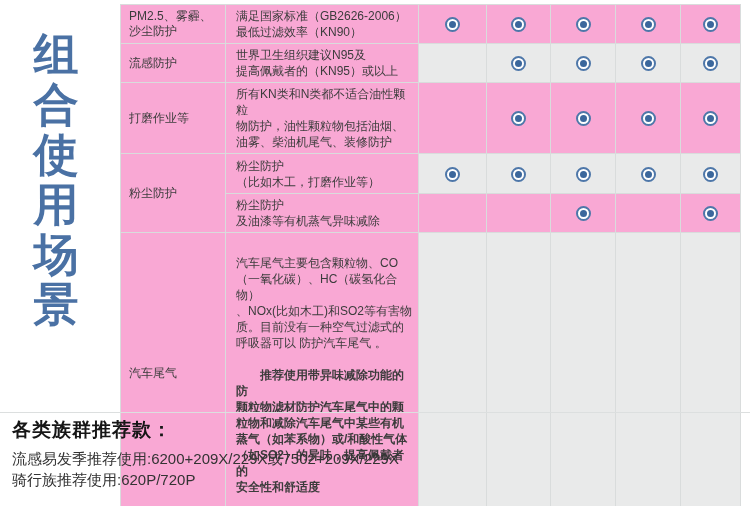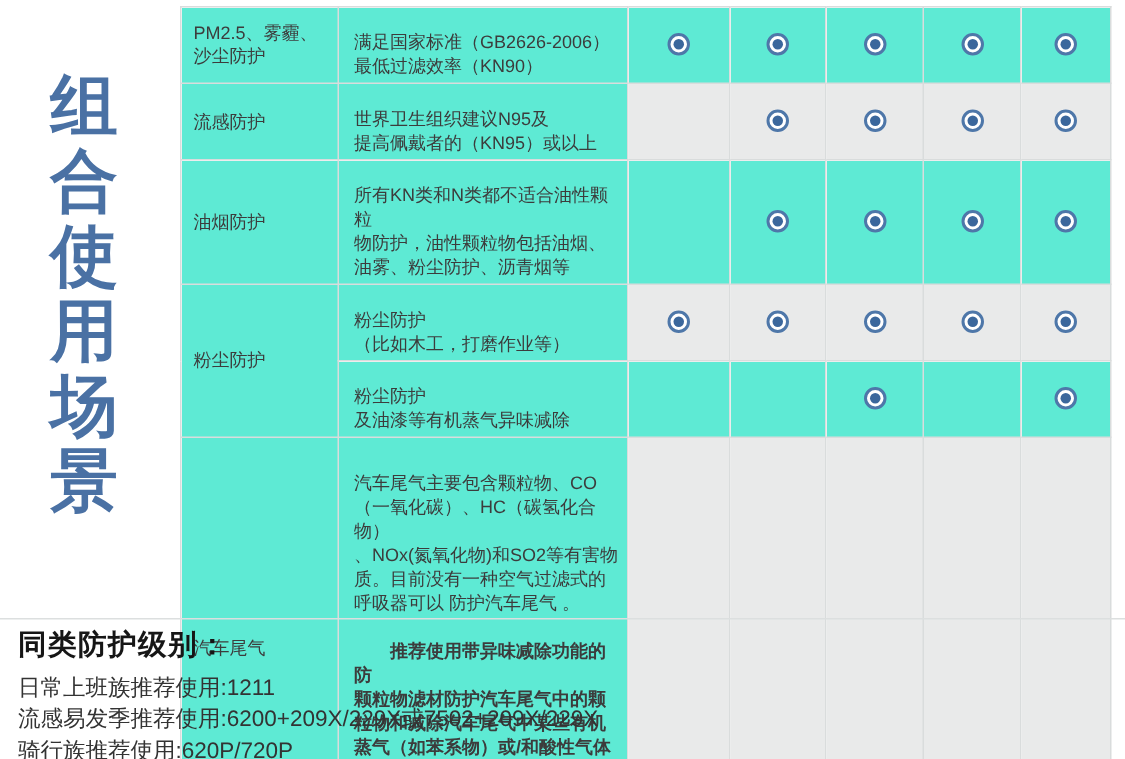--- a/index.html
+++ b/index.html
@@ -5,40 +5,40 @@
   html, body { margin:0; padding:0; }
   body {
     width:750px; height:506px; background:#ffffff; overflow:hidden;
     font-family:"Liberation Sans","DejaVu Sans",sans-serif;
     -webkit-font-smoothing:antialiased;
   }
   .page { position:relative; width:750px; height:506px; background:#fff; }
 
   
   .vtitle {
-    position:absolute; left:30px; top:46px; width:52px;
+    position:absolute; left:30px; top:30px; width:52px;
     font-size:45px; line-height:50px; font-weight:bold;
     color:#4a71a4; word-break:break-all; text-align:center;
   }
 
   
   table.usage-table {
     position:absolute; left:120px; top:4px; width:620px;
     border-collapse:collapse; table-layout:fixed;
   }
   table.usage-table td {
-    border:1px solid #d9dcdc; background:#5eead4; overflow:hidden;
+    border:1px solid #d9dcdc; background:#f9a8d4; overflow:hidden;
   }
   td.lbl {
     font-size:12px; line-height:15px; color:#3c3c3c;
     padding:2px 4px 2px 8px; white-space:pre-line; vertical-align:middle;
   }
   td.dsc {
     font-size:12px; line-height:16px; color:#3c3c3c;
-    padding:15px 6px 3px 10px; white-space:pre-line; vertical-align:middle;
+    padding:3px 6px 3px 10px; white-space:pre-line; vertical-align:middle;
   }
   td.dsc p { margin:0; white-space:pre-line; }
   td.dsc p.indent { text-indent:24px;font-weight:bold; }
   tr.r5 td.dsc { vertical-align:top; padding-top:6px; }
   td.rc { background:#f5f6f6; text-align:center; vertical-align:middle; padding:0; }
   tr.shade td.rc { background:#e9eaea; }
 
   tr.r0 { height:30px; } tr.r1 { height:36px;margin-top:37px; } tr.r2 { height:66px; }
   tr.r3 { height:40px; } tr.r4 { height:30px; } tr.r5 { height:166px; }
 
@@ -112,24 +112,24 @@
               <span class="radio-dot"></span>
             </span></td>
         <td class="rc"><span class="radio">
               <span class="radio-dot"></span>
             </span></td>
         <td class="rc"><span class="radio">
               <span class="radio-dot"></span>
             </span></td>
       </tr>
       <tr class="r2">
-        <td class="lbl">油烟防护</td>
+        <td class="lbl">打磨作业等</td>
         <td class="dsc">所有KN类和N类都不适合油性颗粒
 物防护，油性颗粒物包括油烟、
-油雾、粉尘防护、沥青烟等</td>
+油雾、柴油机尾气、装修防护</td>
         <td class="rc"></td>
         <td class="rc"><span class="radio">
               <span class="radio-dot"></span>
             </span></td>
         <td class="rc"><span class="radio">
               <span class="radio-dot"></span>
             </span></td>
         <td class="rc"><span class="radio">
               <span class="radio-dot"></span>
             </span></td>
@@ -168,21 +168,21 @@
         <td class="rc"></td>
         <td class="rc"><span class="radio">
               <span class="radio-dot"></span>
             </span></td>
       </tr>
       <tr class="r5 shade">
         <td class="lbl">汽车尾气</td>
         <td class="dsc">
           <p>汽车尾气主要包含颗粒物、CO
 （一氧化碳）、HC（碳氢化合物）
-、NOx(氮氧化物)和SO2等有害物
+、NOx(比如木工)和SO2等有害物
 质。目前没有一种空气过滤式的
 呼吸器可以 防护汽车尾气 。</p>
           <p class="indent">推荐使用带异味减除功能的防
 颗粒物滤材防护汽车尾气中的颗
 粒物和减除汽车尾气中某些有机
 蒸气（如苯系物）或/和酸性气体
 （如SO2）的异味，提高佩戴者的
 安全性和舒适度</p>
         </td>
         <td class="rc"></td>
@@ -191,19 +191,18 @@
         <td class="rc"></td>
         <td class="rc"></td>
       </tr>
 
     </tbody>
   </table>
 
   <div class="divider"></div>
 
   <div class="recs">
-    <div class="recs-heading">同类防护级别：</div>
-    <p class="rec-item">日常上班族推荐使用:1211</p>
+    <div class="recs-heading">各类族群推荐款：</div>
     <p class="rec-item">流感易发季推荐使用:6200+209X/229X或7502+209X/229X</p>
     <p class="rec-item">骑行族推荐使用:620P/720P</p>
   </div>
 
 </div>
 
 </body></html>

